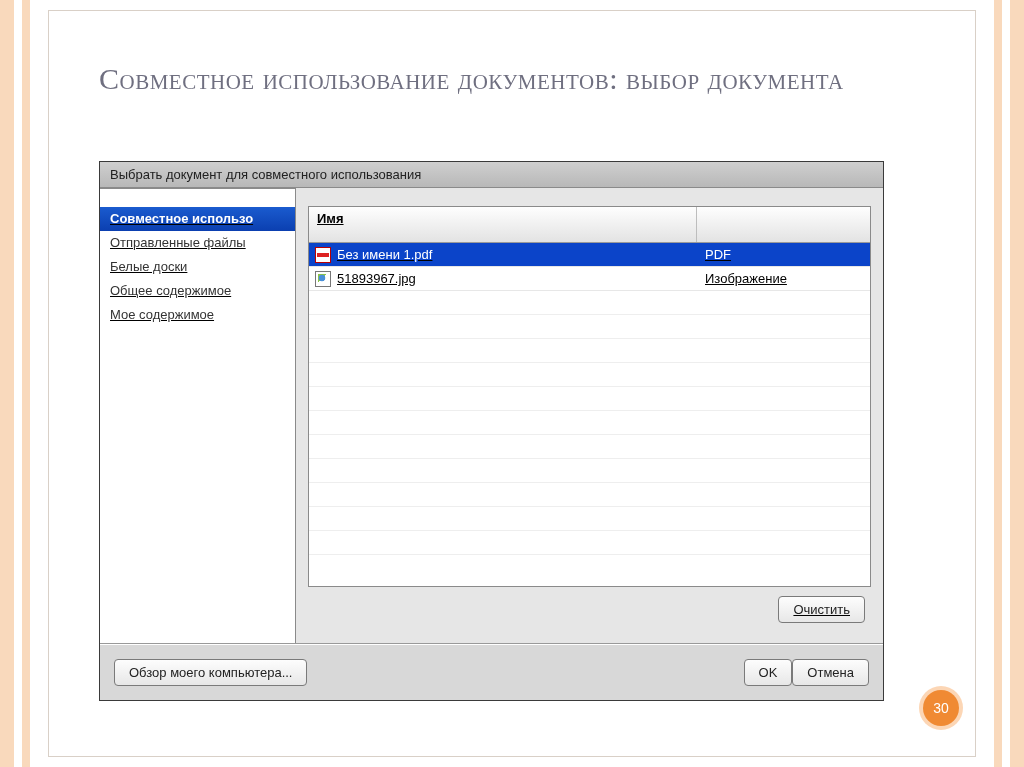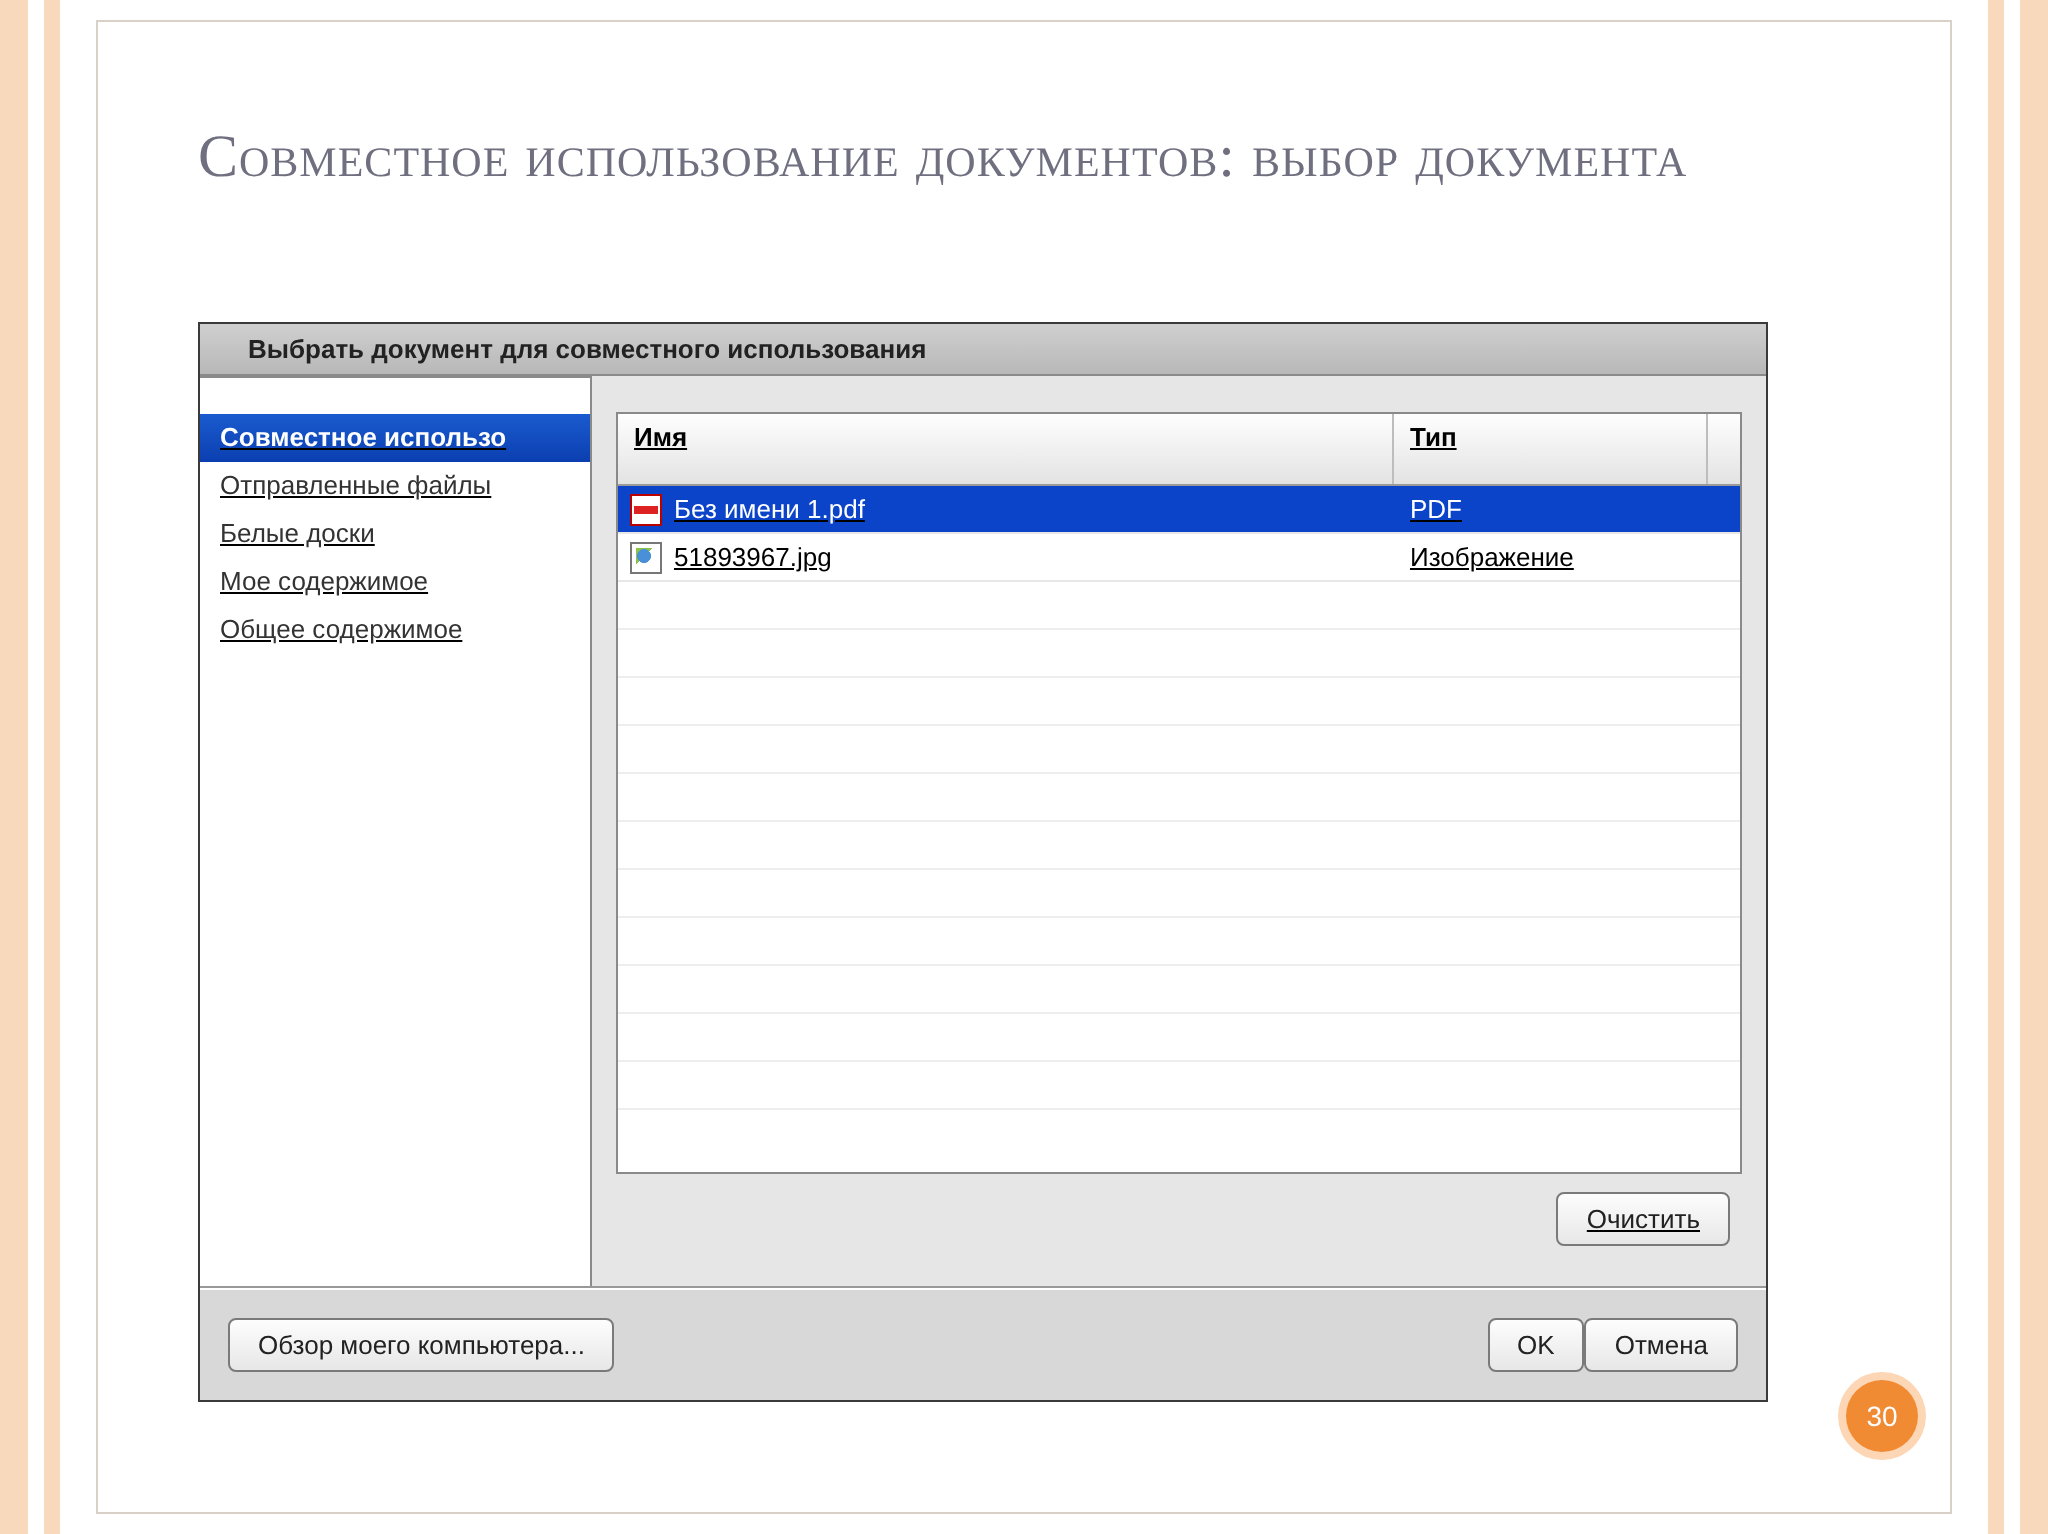--- a/index.html
+++ b/index.html
@@ -26,21 +26,21 @@
     letter-spacing:0.5px;
   }
   .dialog {
     position:absolute; left:50px; top:150px; width:785px; height:540px;
     border:1px solid #3a3a3a; background:#d8d8d8;
     font-size:13px;
   }
   .dialog-title {
     height:26px; background:linear-gradient(#cfcfcf,#b8b8b8);
     border-bottom:1px solid #8a8a8a;
-    padding:5px 24px; font-weight:bold; color:#222;
+    padding:5px 10px; font-weight:normal; color:#222;
   }
   .dialog-body {
     position:absolute; left:0; top:26px; right:0; bottom:56px;
     display:flex; background:#fff; border-bottom:1px solid #999;text-decoration:underline;
   }
   .sidebar {
     width:196px; background:#fff; border-right:1px solid #8a8a8a;
     border-top:1px solid #8a8a8a;
     padding-top:18px;
   }
@@ -132,32 +132,31 @@
           <div class="sidebar-item selected">
             <span>Совместное использо</span>
           </div>
           <div class="sidebar-item">
             <span>Отправленные файлы</span>
           </div>
           <div class="sidebar-item">
             <span>Белые доски</span>
           </div>
           <div class="sidebar-item">
+            <span>Общее содержимое</span>
+          </div>
+          <div class="sidebar-item">
             <span>Мое содержимое</span>
-          </div>
-          <div class="sidebar-item">
-            <span>Общее содержимое</span>
           </div>
         </div>
 
         <div class="main-panel">
           <div class="table-wrap">
             <div class="thead">
               <div class="th-name">Имя</div>
-              <div class="th-type">Тип</div>
               <div class="th-scroll"></div>
             </div>
             <div class="tbody">
               <div class="trow selected">
                 <div class="cell-name">
                   <span class="icon icon-pdf"></span>
                   <span>Без имени 1.pdf</span>
                 </div>
                 <div class="cell-type">PDF</div>
               </div>

